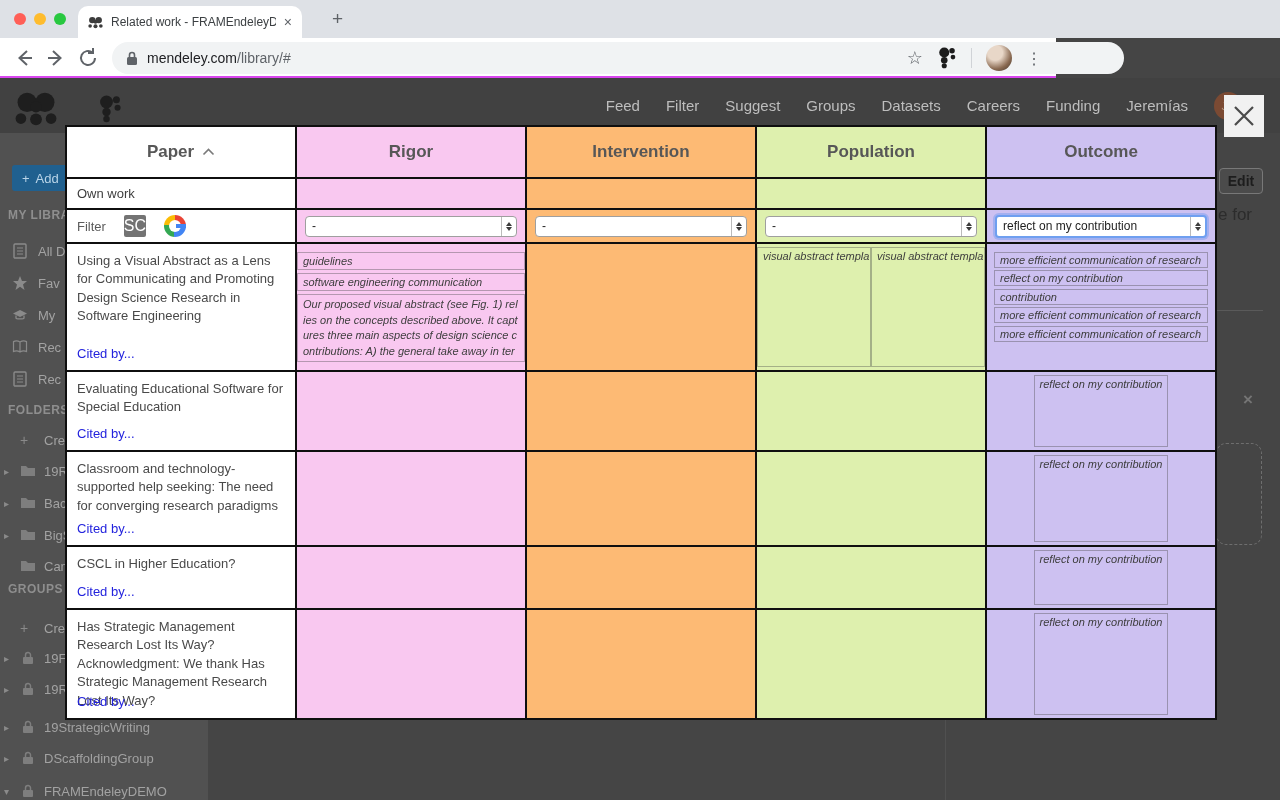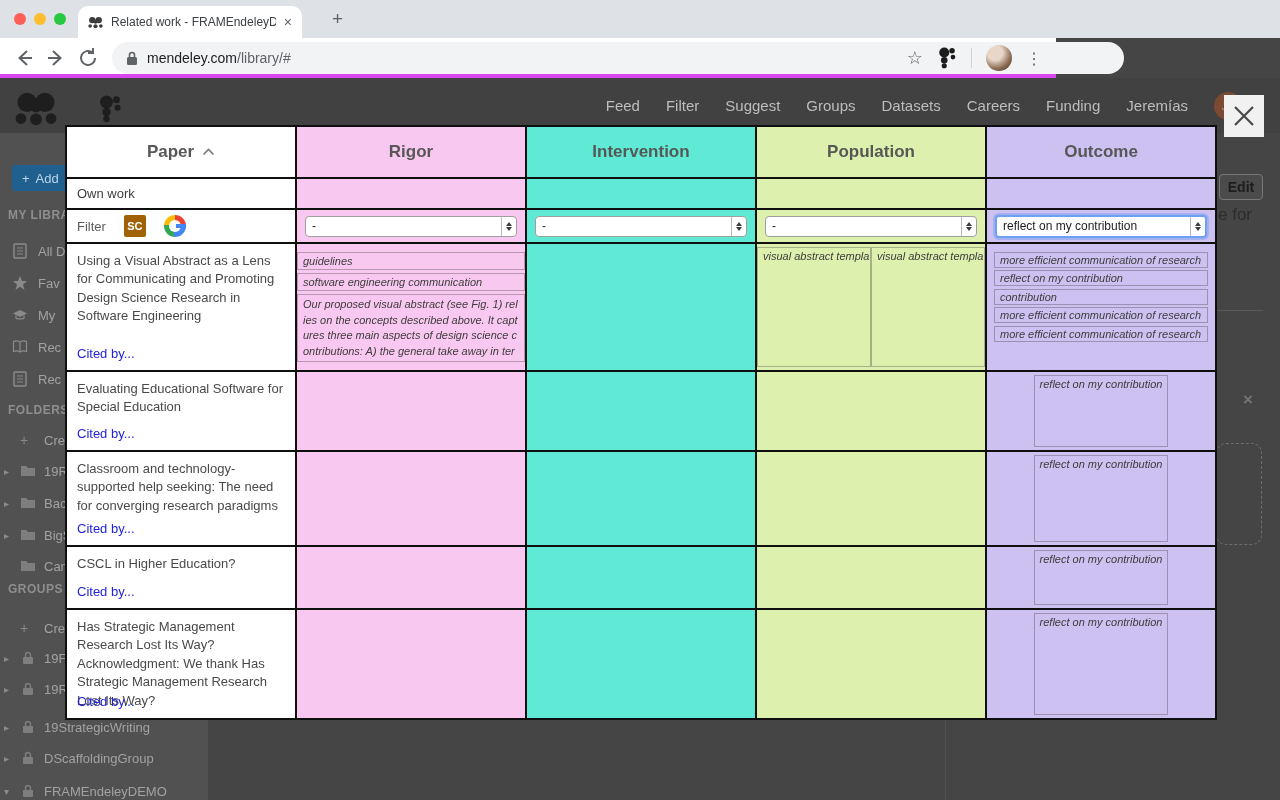--- a/index.html
+++ b/index.html
@@ -9,21 +9,21 @@
   
   .tabstrip { position:absolute; left:0; top:0; width:1280px; height:38px; background:#dee1e6; }
   .traffic { position:absolute; top:13px; width:12px; height:12px; border-radius:50%; }
   .t-red{ left:14px; background:#ff5f57; } .t-yellow{ left:34px; background:#febc2e; } .t-green{ left:54px; background:#28c840; }
   .tab { position:absolute; left:78px; top:6px; width:224px; height:32px; background:#fff;
          border-radius:10px 10px 0 0; display:flex; align-items:center; padding:0 10px; gap:8px; }
   .tab-title { font-size:12px; color:#3c4043; white-space:nowrap; overflow:hidden; flex:1; }
   .tab-close { color:#5f6368; font-size:14px; cursor:default; }
   .newtab { position:absolute; left:332px; top:8px; font-size:19px; color:#5f6368; }
   .toolbar { position:absolute; left:0; top:38px; width:1056px; height:40px; background:#fff;
-             border-bottom:4px solid #d946ef; }
+             border-bottom:2px solid #d946ef; }
   .navbtn { position:absolute; top:8px; width:24px; height:24px; color:#5f6368; }
   .urlpill { position:absolute; left:112px; top:4px; width:1012px; height:32px; background:#f1f3f4;
              border-radius:16px; display:flex; align-items:center; padding:0 14px; gap:9px; font-size:14px; }
   .url-domain { color:#202124; } .url-path { color:#5f6368; }
   .tb-right { position:absolute; right:0; top:0; height:40px; display:flex; align-items:center; gap:14px; padding-right:14px; }
   .tb-star { font-size:18px; color:#5f6368; }
   .tb-div { width:1px; height:20px; background:#d0d3d7; }
   .tb-avatar { width:26px; height:26px; border-radius:50%;
                background:radial-gradient(circle at 35% 30%, #e8d7c8 0 30%, #8a6a52 65%, #3c2f26 100%); }
   .tb-kebab { font-size:16px; color:#5f6368; letter-spacing:0; }
@@ -43,48 +43,48 @@
   .sb-ic { position:absolute; left:20px; width:16px; height:16px; color:#8a8a8a; }
   .sb-ic.lib { left:12px; }
   .sb-label { position:absolute; left:44px; white-space:nowrap; }
   .sb-label.lib { left:38px; }
   .add-btn { position:absolute; left:12px; top:32px; width:80px; height:26px; background:#20608f;
              border-radius:3px; color:#b9d4e8; font-size:13px; display:flex; align-items:center;
              justify-content:flex-start; padding-left:10px; gap:6px; }
   .content-div { position:absolute; left:945px; top:640px; width:1px; height:82px; background:#505050; }
 
   
-  .frag-edit { position:absolute; left:1219px; top:96px; width:44px; height:26px; border:1px solid #787878;
+  .frag-edit { position:absolute; left:1219px; top:90px; width:44px; height:26px; border:1px solid #787878;
                border-radius:4px; background:#4b4b4b; color:#1d1d1d; font-weight:bold; font-size:14px;
                display:flex; align-items:center; justify-content:center; }
   .frag-text { position:absolute; left:1218px; top:127px; font-size:17px; color:#2c2c2c; }
   .frag-hr { position:absolute; left:1215px; top:232px; width:48px; height:1px; background:#5a5a5a; }
   .frag-x { position:absolute; left:1243px; top:312px; font-size:17px; color:#757575; font-weight:bold; }
   .frag-dash { position:absolute; left:1216px; top:365px; width:46px; height:102px;
                border:1px dashed #6e6e6e; border-radius:10px; }
 
   
   .overlay-close { position:absolute; left:1224px; top:95px; width:40px; height:42px; background:#f1f1f1;
                    display:flex; align-items:center; justify-content:center; z-index:30; }
 
   
   .ftable { position:absolute; left:65px; top:125px; z-index:20; background:#0f0f0f; padding:2px;
             display:grid; grid-template-columns:repeat(5,228px);
             grid-template-rows:50px 29px 32px 126px 78px 93px 61px 108px; gap:2px; }
   .cell { overflow:hidden; position:relative; }
   .c-paper { background:#ffffff; }
   .c-rigor { background:#f9c8f0; }
-  .c-interv { background:#5eead4; }
+  .c-interv { background:#fdba74; }
   .c-pop { background:#def0ae; }
   .c-out { background:#cdc1f1; }
   .hdr { display:flex; align-items:center; justify-content:center; gap:8px;
          font-size:17px; font-weight:bold; color:#575757; }
   .ownwork { display:flex; align-items:center; padding-left:10px; font-size:13px; color:#3e3e3e; }
   .filter-cell { display:flex; align-items:center; padding-left:10px; gap:18px; font-size:13px; color:#5b5b5b; }
-  .sc-ic { width:22px; height:22px; background:#a16207; color:#fff; font-size:11px; font-weight:bold;
+  .sc-ic { width:22px; height:22px; background:#737373; color:#fff; font-size:16px; font-weight:normal;
            display:flex; align-items:center; justify-content:center; border-radius:2px; }
   .g-ic { width:22px; height:22px; border-radius:50%; position:relative;
           background:conic-gradient(#ea4335 0 95deg, #4285f4 95deg 185deg, #34a853 185deg 275deg, #fbbc05 275deg 360deg); }
   .g-ic::before { content:''; position:absolute; inset:5px; background:#fff; border-radius:50%; }
   .g-ic::after { content:''; position:absolute; right:0; top:9px; width:10px; height:4px; background:#4285f4; }
   .sel-cell { display:flex; align-items:center; justify-content:center; }
   .sel { width:212px; height:21px; background:#fff; border:1px solid #9f9f9f; border-radius:4px;
          display:flex; align-items:center; font-size:12px; color:#1e1e1e; }
   .sel-text { flex:1; padding-left:6px; white-space:nowrap; overflow:hidden; }
   .sel-step { width:15px; height:100%; border-left:1px solid #bbb; display:flex; flex-direction:column;

